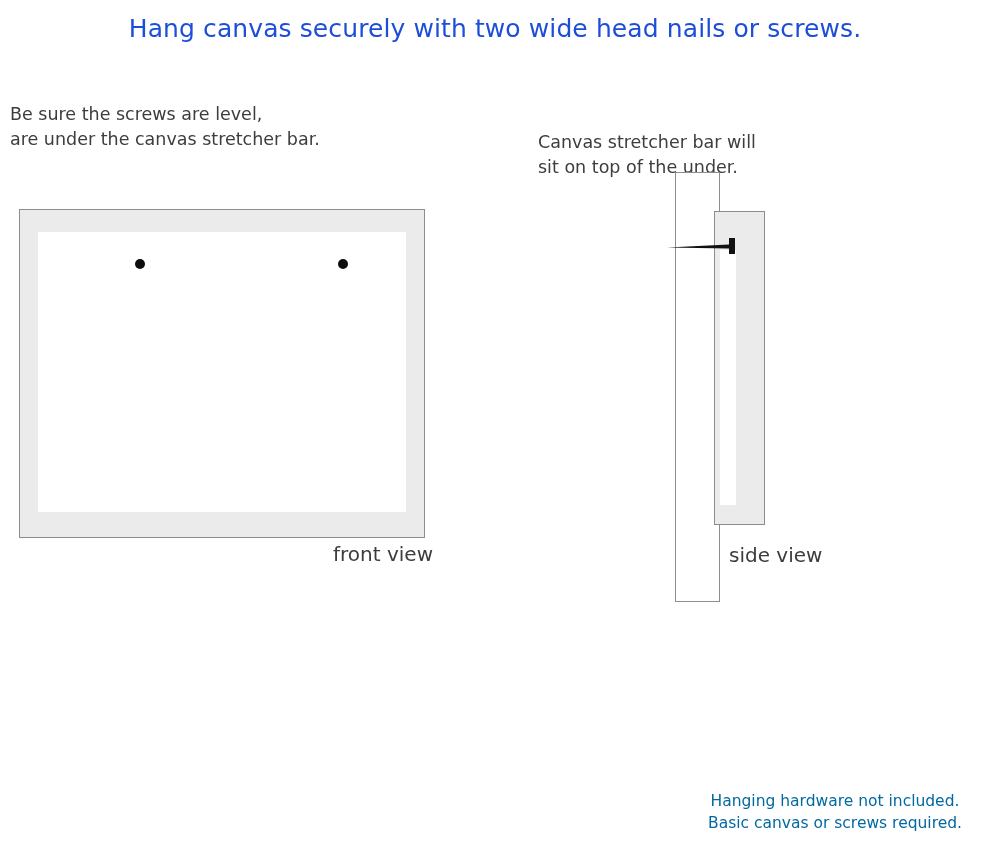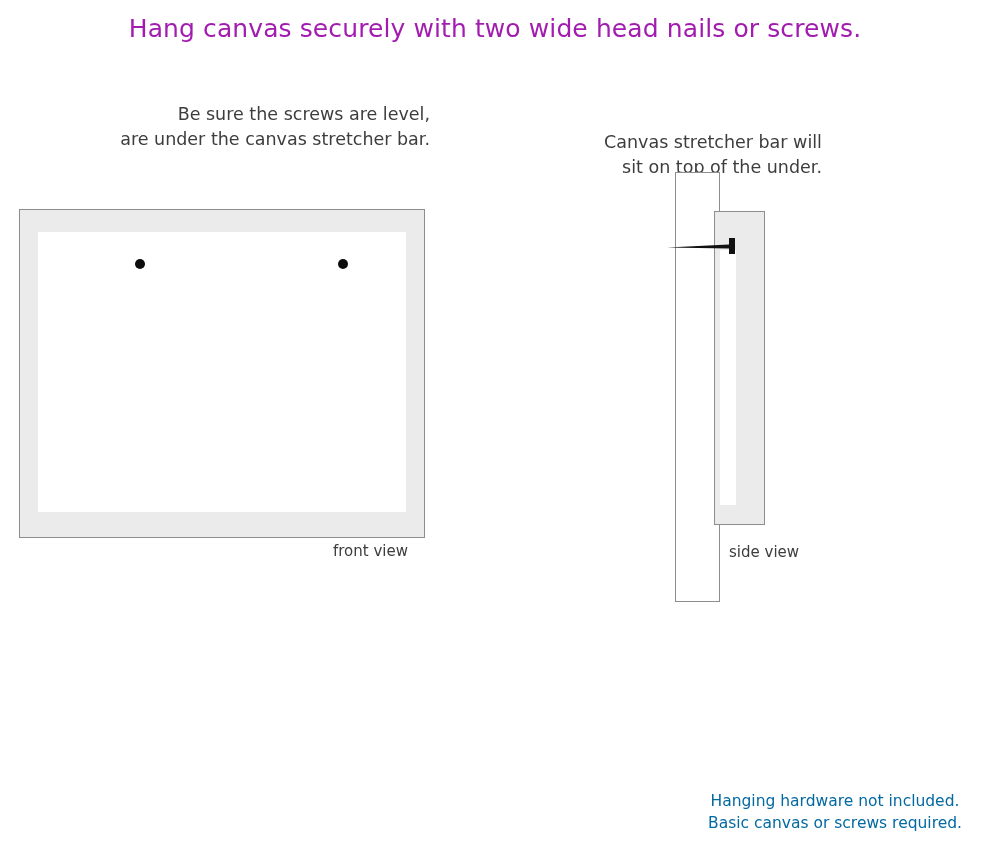--- a/index.html
+++ b/index.html
@@ -23,29 +23,29 @@
 
   
   .headline {
     position: absolute;
     left: 0;
     top: 14px;
     width: 990px;
     text-align: center;
     font-size: 25px;
     font-weight: 400;
-    color: #a21caf;
+    color: #1d4ed8;
     letter-spacing: 0.1px;
     white-space: nowrap;
   }
 
   
   .caption {
     position: absolute;
-    text-align: right;
+    text-align: left;
     font-size: 17.5px;
     line-height: 24.5px;
     color: #3d3d3d;
   }
   .caption-left {
     left: 10px;
     top: 102px;
     width: 420px;
   }
   .caption-right {
@@ -80,21 +80,21 @@
     width: 10px;
     height: 10px;
     border-radius: 50%;
     background: #0d0d0d;
   }
   .screw-left  { left: 97px;  top: 27px; }
   .screw-right { left: 300px; top: 27px; }
 
   .view-label {
     position: absolute;
-    font-size: 15px;
+    font-size: 20px;
     color: #3d3d3d;
     white-space: nowrap;
   }
   .label-front { left: 333px; top: 542px; }
   .label-side  { left: 729px; top: 543px; }
 
   
   .side-view {
     position: absolute;
     left: 660px;

